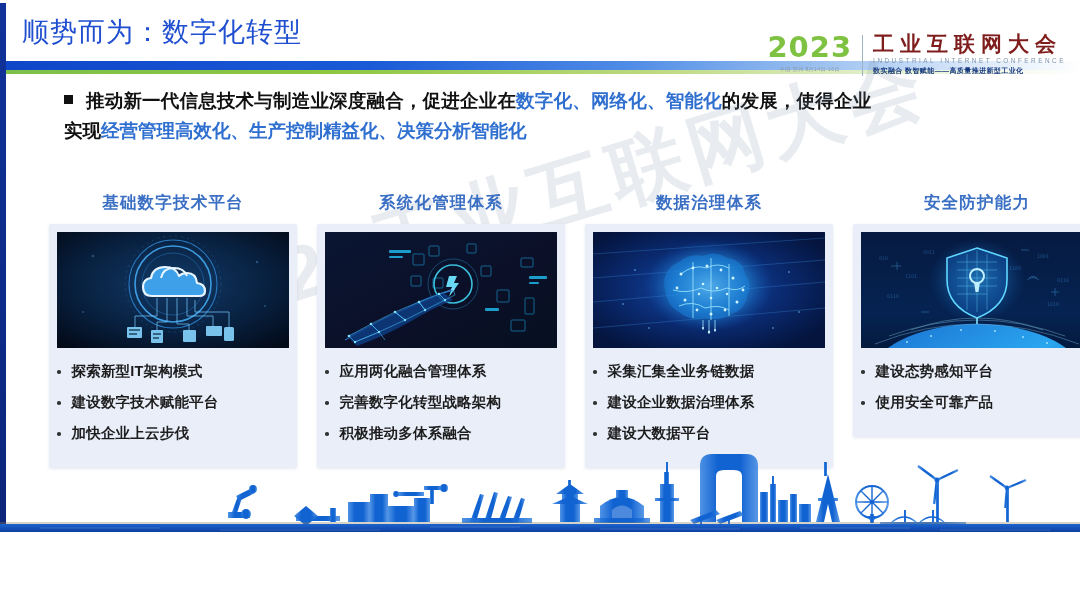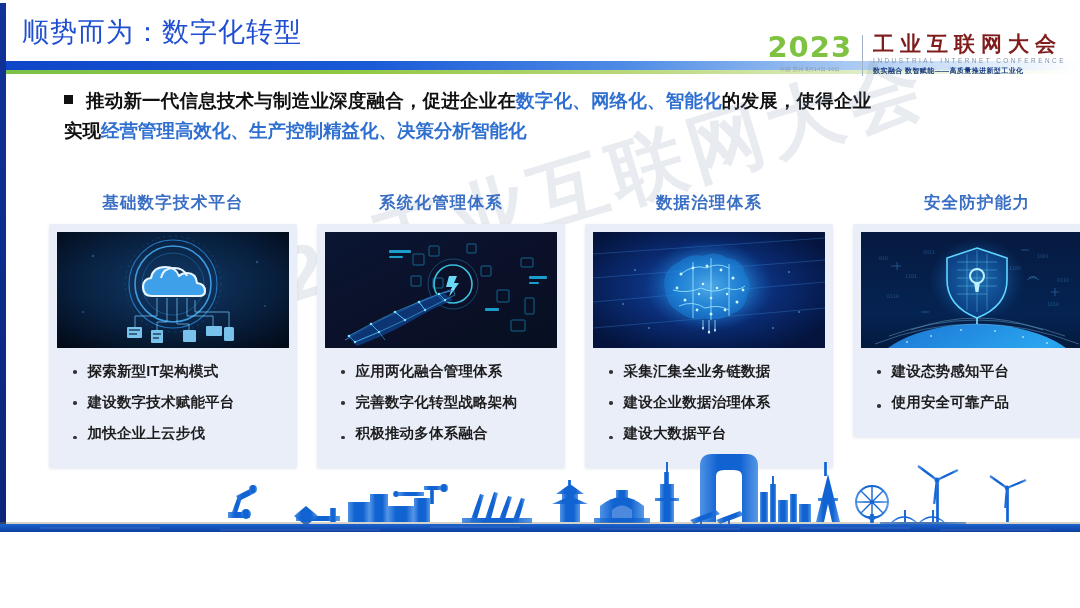--- a/index.html
+++ b/index.html
@@ -76,26 +76,26 @@
   .card-body{
     width:248px;background:#e9eef9;border-radius:2px;
     box-shadow:0 1px 3px rgba(60,80,130,.13);
     padding-bottom:10px;
   }
   .thumb{
     width:232px;height:116px;margin:8px auto 0;display:block;border-radius:1px;overflow:hidden;
     background:#061226;
   }
   .thumb svg{display:block;width:232px;height:116px;}
-  .card-list{margin:14px 0 4px 0;padding:0 10px 0 24px;list-style:none;}
+  .card-list{margin:14px 0 4px 0;padding:0 10px 0 8px;list-style:none;}
   .card-list li{
     display:flex;align-items:flex-start;margin-bottom:13px;
     font-size:14.5px;font-weight:700;color:#1d1d1d;line-height:1.25;letter-spacing:.2px;
   }
-  .card-list li:last-child{margin-bottom:16px;align-items:center;}
+  .card-list li:last-child{margin-bottom:16px;}
   .dot{width:3.5px;height:3.5px;border-radius:50%;background:#333;margin:8px 11px 0 0;flex:none;}
 
   
   .watermark{
     position:absolute;left:208px;top:170px;width:560px;height:300px;
     font-size:76px;font-weight:700;color:rgba(120,135,160,.17);
     transform:rotate(-17deg);letter-spacing:6px;pointer-events:none;
     white-space:nowrap;
   }
 

